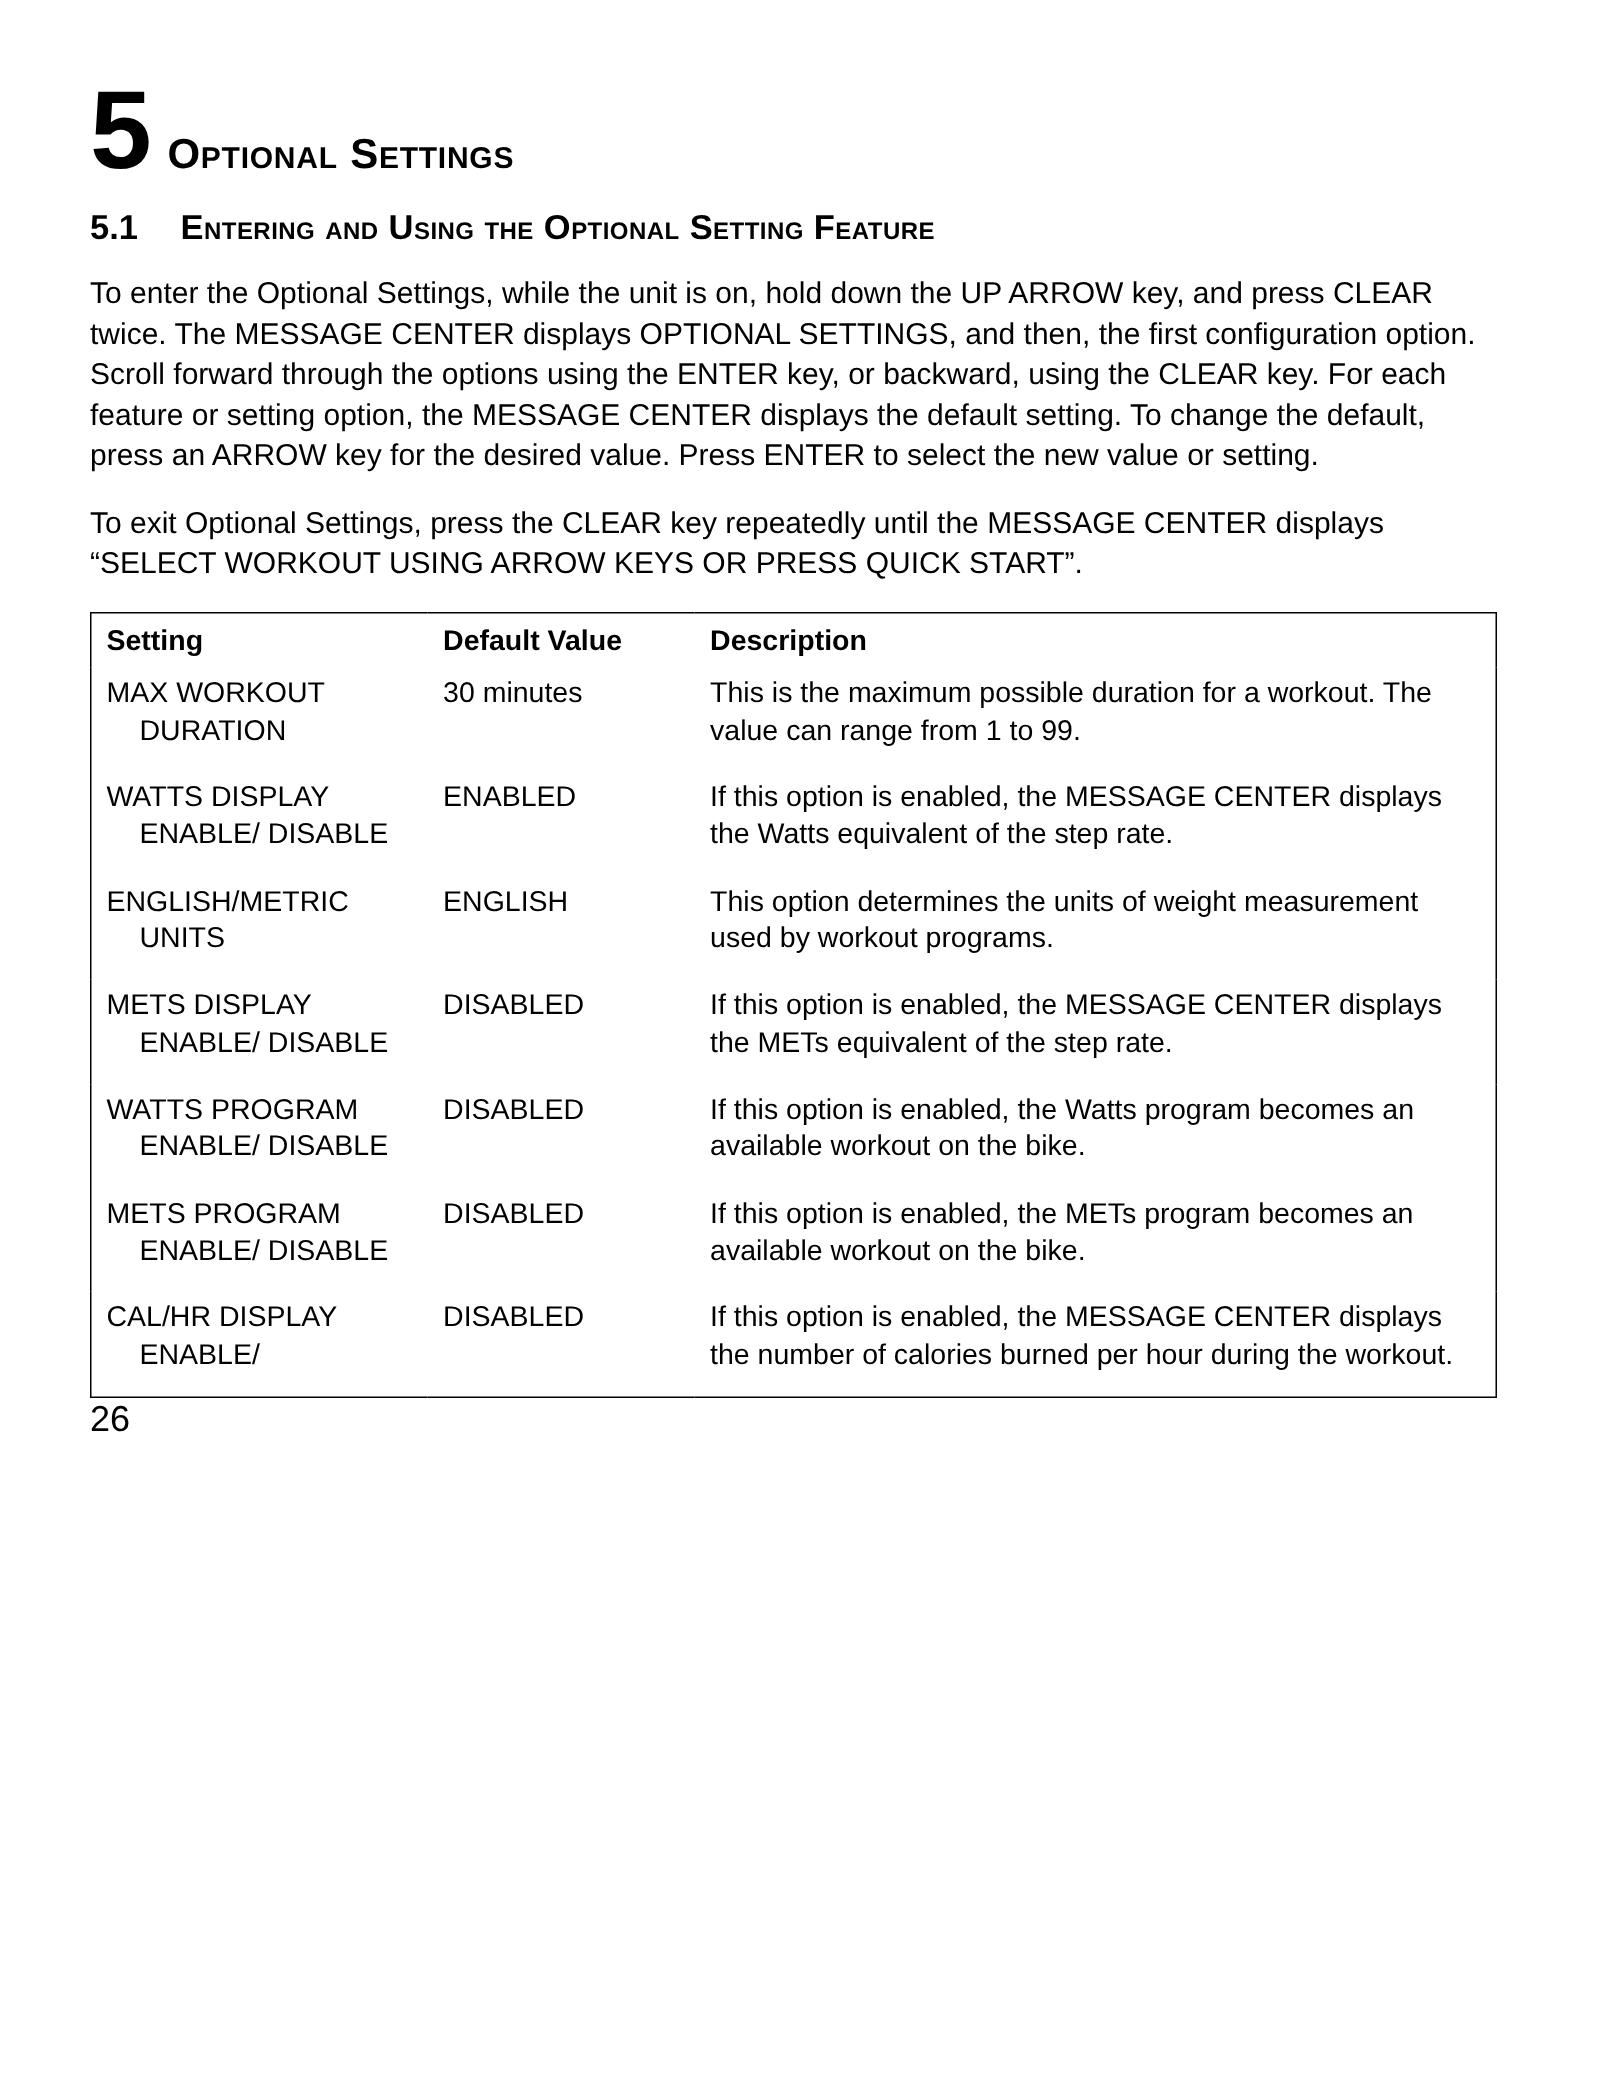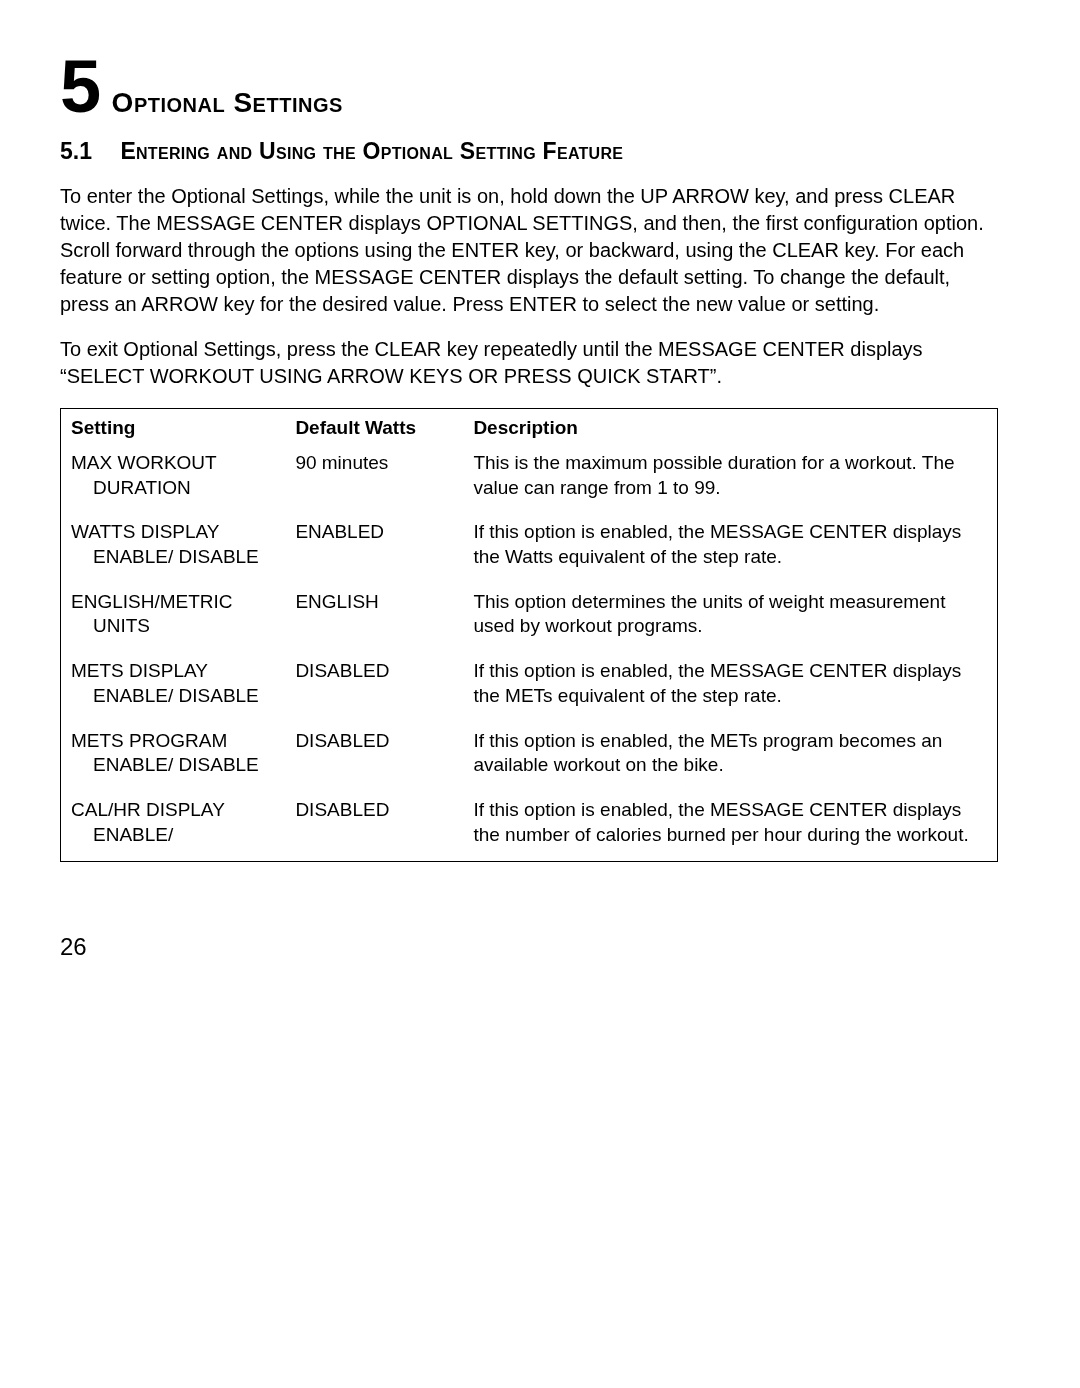--- a/index.html
+++ b/index.html
@@ -104,31 +104,31 @@
     <span class="section-title">Entering and Using the Optional Setting Feature</span>
   </div>
 
   <p class="body">To enter the Optional Settings, while the unit is on, hold down the UP ARROW key, and press CLEAR twice. The MESSAGE CENTER displays OPTIONAL SETTINGS, and then, the first configuration option. Scroll forward through the options using the ENTER key, or backward, using the  CLEAR key. For each feature or setting option, the MESSAGE CENTER displays the default setting. To change the default, press an ARROW key for the desired value. Press ENTER to select the new value or setting.</p>
   <p class="body">To exit Optional Settings, press the CLEAR key repeatedly until the MESSAGE CENTER displays “SELECT WORKOUT USING ARROW KEYS OR PRESS QUICK START”.</p>
 
   <table class="settings">
     <thead>
       <tr>
         <th class="col-setting">Setting</th>
-        <th class="col-default">Default Watts</th>
+        <th class="col-default">Default Value</th>
         <th class="col-desc">Description</th>
       </tr>
     </thead>
     <tbody>
       <tr>
         <td>
           <span class="setting-main">MAX WORKOUT</span>
           <span class="setting-sub">DURATION</span>
         </td>
-        <td>90 minutes</td>
+        <td>30 minutes</td>
         <td>This is the maximum possible duration for a workout. The value can range from 1 to 99.</td>
       </tr>
       <tr>
         <td>
           <span class="setting-main">WATTS DISPLAY</span>
           <span class="setting-sub">ENABLE/ DISABLE</span>
         </td>
         <td>ENABLED</td>
         <td>If this option is enabled, the MESSAGE CENTER displays the Watts equivalent of the step rate.</td>
       </tr>
@@ -143,20 +143,28 @@
       <tr>
         <td>
           <span class="setting-main">METS DISPLAY</span>
           <span class="setting-sub">ENABLE/ DISABLE</span>
         </td>
         <td>DISABLED</td>
         <td>If this option is enabled, the MESSAGE CENTER displays the METs equivalent of the step rate.</td>
       </tr>
       <tr>
         <td>
+          <span class="setting-main">WATTS PROGRAM</span>
+          <span class="setting-sub">ENABLE/ DISABLE</span>
+        </td>
+        <td>DISABLED</td>
+        <td>If this option is enabled, the Watts program becomes an available workout on the bike.</td>
+      </tr>
+      <tr>
+        <td>
           <span class="setting-main">METS PROGRAM</span>
           <span class="setting-sub">ENABLE/ DISABLE</span>
         </td>
         <td>DISABLED</td>
         <td>If this option is enabled, the METs program becomes an available workout on the bike.</td>
       </tr>
       <tr>
         <td>
           <span class="setting-main">CAL/HR DISPLAY</span>
           <span class="setting-sub">ENABLE/</span>

